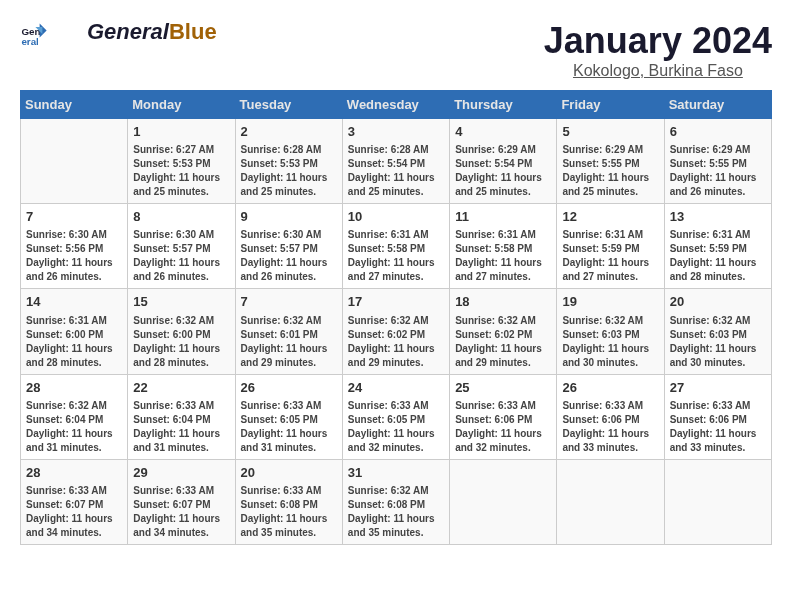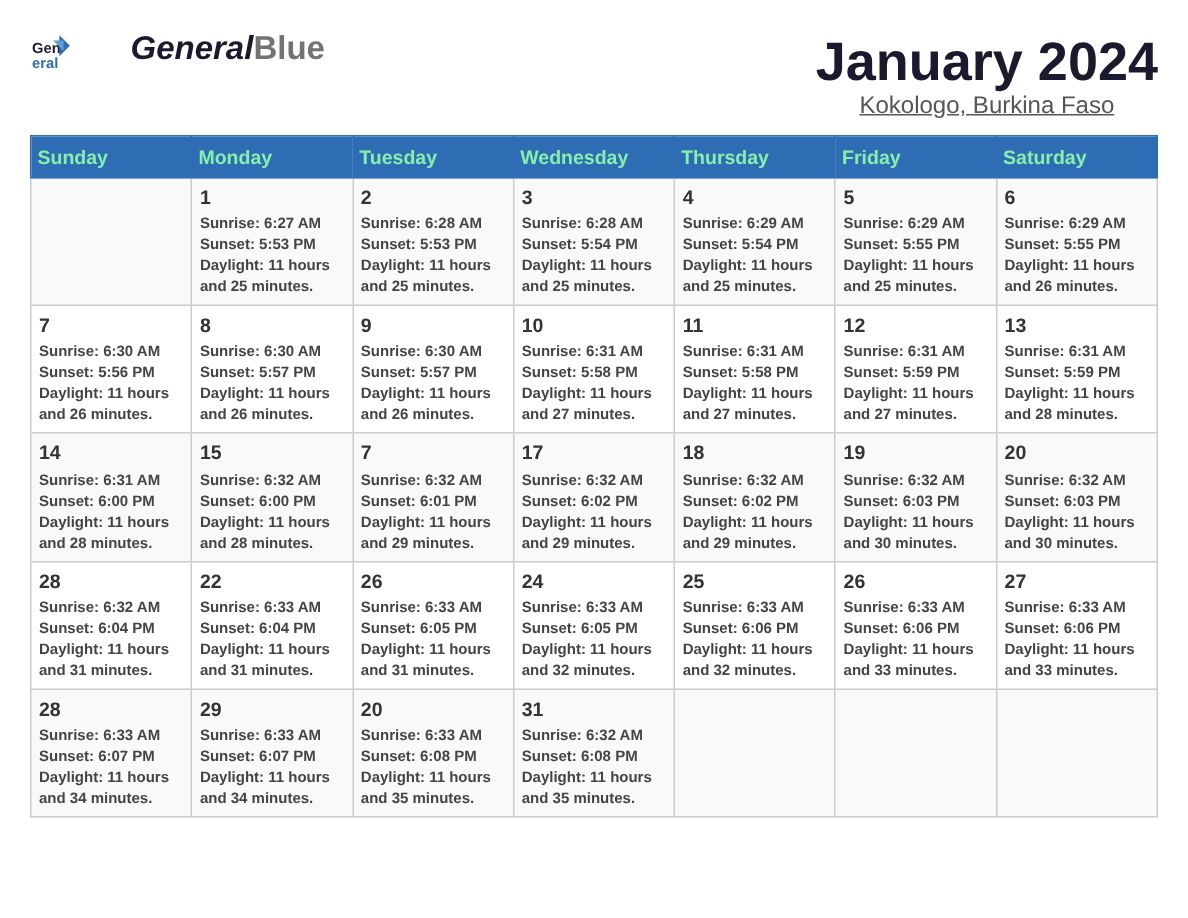--- a/index.html
+++ b/index.html
@@ -21,21 +21,21 @@
       align-items: flex-start;
       gap: 37px;
     }
     .logo-text {
       font-size: 22px;
       font-weight: bold;
       color: #1a1a2e;
       line-height: 1.1;
     }
     .logo-text span {
-      color: #737373;
+      color: #a16207;
     }
     .logo-icon {
       width: 28px;
       height: 28px;
       margin-right: 2px;
     }
     .title-area {
       text-align: center;
     }
     .month-title {
@@ -48,21 +48,21 @@
       color: #555;
       text-decoration: underline;
     }
     table {
       width: 100%;
       border-collapse: collapse;
       font-size: 11px;
     }
     thead tr th {
       background-color: #2e6db4;
-      color: #86efac;
+      color: #e5e5e5;
       padding: 6px 4px;
       text-align: left;
       font-size: 13px;
       font-weight: bold;
       border: 1px solid #2e6db4;
     }
     tbody tr td {
       border: 1px solid #ccc;
       padding: 4px 5px;
       vertical-align: top;

